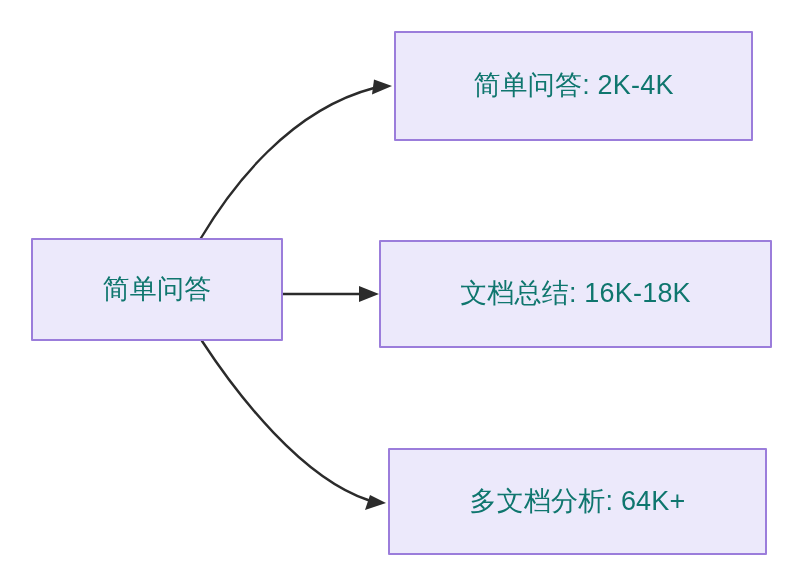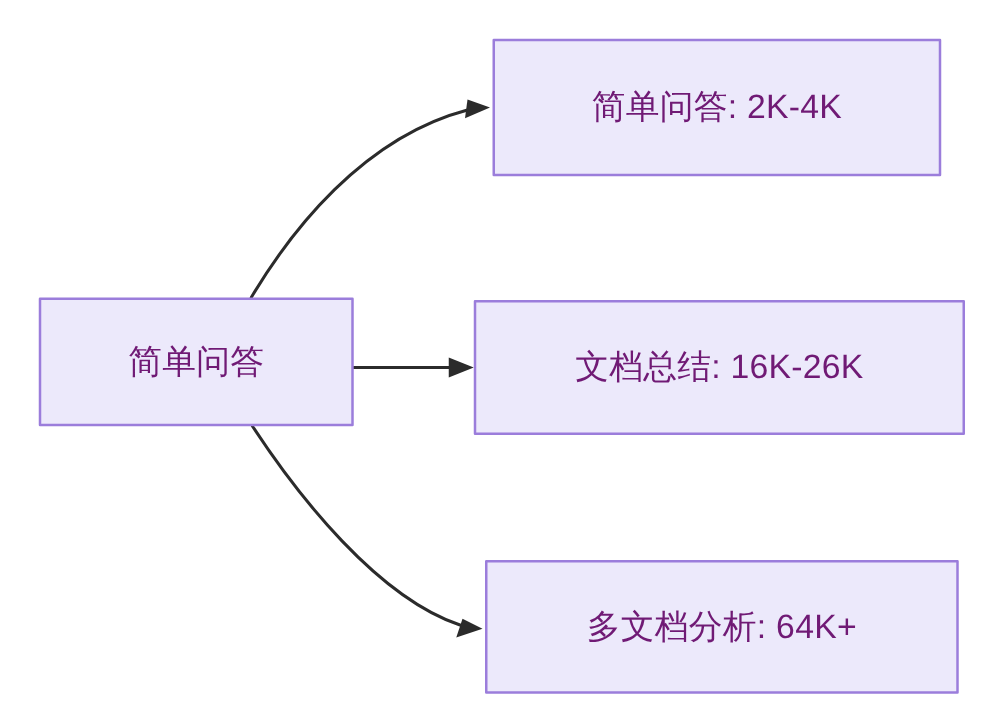--- a/index.html
+++ b/index.html
@@ -30,21 +30,21 @@
     box-sizing: border-box;
     background: #ece9fb;
     border: 2px solid #9b7ddb;
     border-radius: 1px;
     display: flex;
     align-items: center;
     justify-content: center;
     z-index: 2;
   }
   .node-label {
-    color: #701a75;
+    color: #0f766e;
     font-size: 27px;
     line-height: 1.15;
     letter-spacing: 0.2px;
     white-space: nowrap;
     font-weight: 400;
   }
   #node-source {
     left: 31px;
     top: 238px;
     width: 252px;
@@ -104,20 +104,20 @@
 
   <div class="node" id="node-source">
     <span class="node-label">简单问答</span>
   </div>
 
   <div class="node" id="node-target-0">
     <span class="node-label">简单问答: 2K-4K</span>
   </div>
 
   <div class="node" id="node-target-1">
-    <span class="node-label">文档总结: 16K-26K</span>
+    <span class="node-label">文档总结: 16K-18K</span>
   </div>
 
   <div class="node" id="node-target-2">
     <span class="node-label">多文档分析: 64K+</span>
   </div>
 
 </div>
 
 </body></html>

